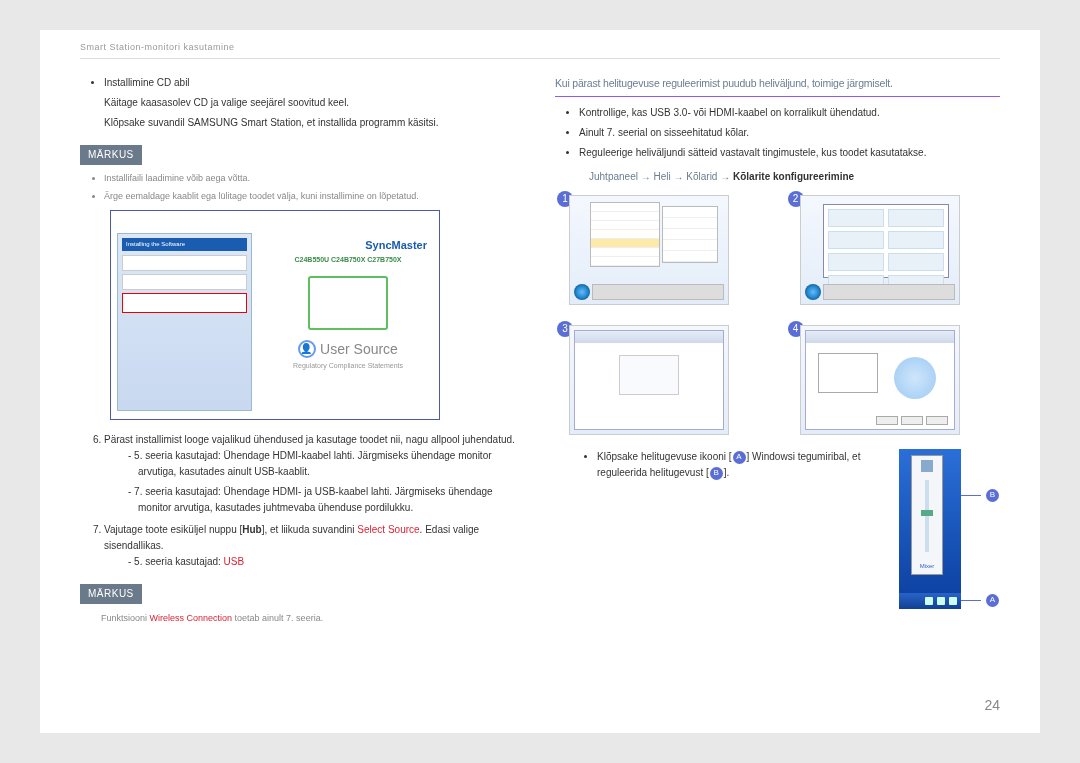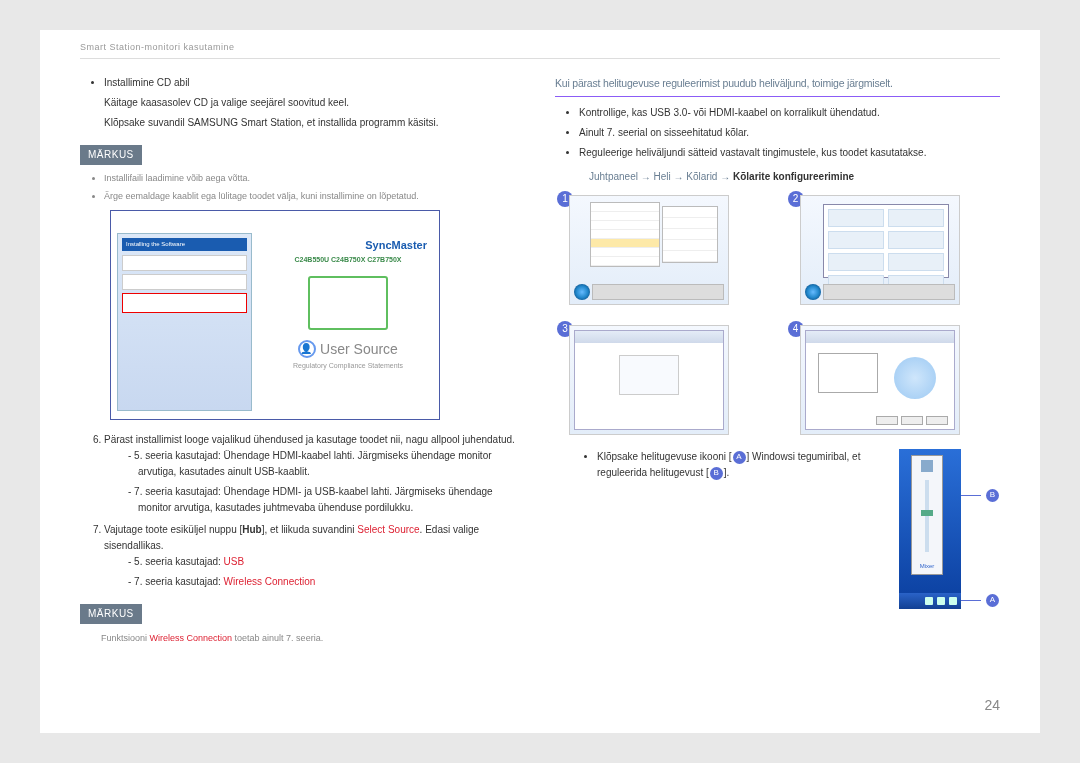--- a/index.html
+++ b/index.html
@@ -212,21 +212,20 @@
           <span>Pärast installimist looge vajalikud ühendused ja kasutage toodet nii, nagu allpool juhendatud.</span>
           <ul class="sub-list">
             <li>5. seeria kasutajad: Ühendage HDMI-kaabel lahti. Järgmiseks ühendage monitor arvutiga, kasutades ainult USB-kaablit.</li>
             <li>7. seeria kasutajad: Ühendage HDMI- ja USB-kaabel lahti. Järgmiseks ühendage monitor arvutiga, kasutades juhtmevaba ühenduse pordilukku.</li>
           </ul>
         </li>
         <li>
           <span>Vajutage toote esiküljel nuppu [</span><span class="hub">Hub</span><span>], et liikuda suvandini </span><span class="red">Select Source</span><span>. Edasi valige sisendallikas.</span>
           <ul class="sub-list">
             <li><span>5. seeria kasutajad: </span><span class="red">USB</span></li>
-            <li><span>7. seeria kasutajad: </span><span class="red">Wireless Connection</span></li>
           </ul>
         </li>
       </ol>
 
       <div class="markus">MÄRKUS</div>
       <div class="note-list" style="margin-left:21px;">
         <span style="color:#888; font-size:9px;">Funktsiooni </span><span class="red" style="font-size:9px;">Wireless Connection</span><span style="color:#888; font-size:9px;"> toetab ainult 7. seeria.</span>
       </div>
     </div>
 

